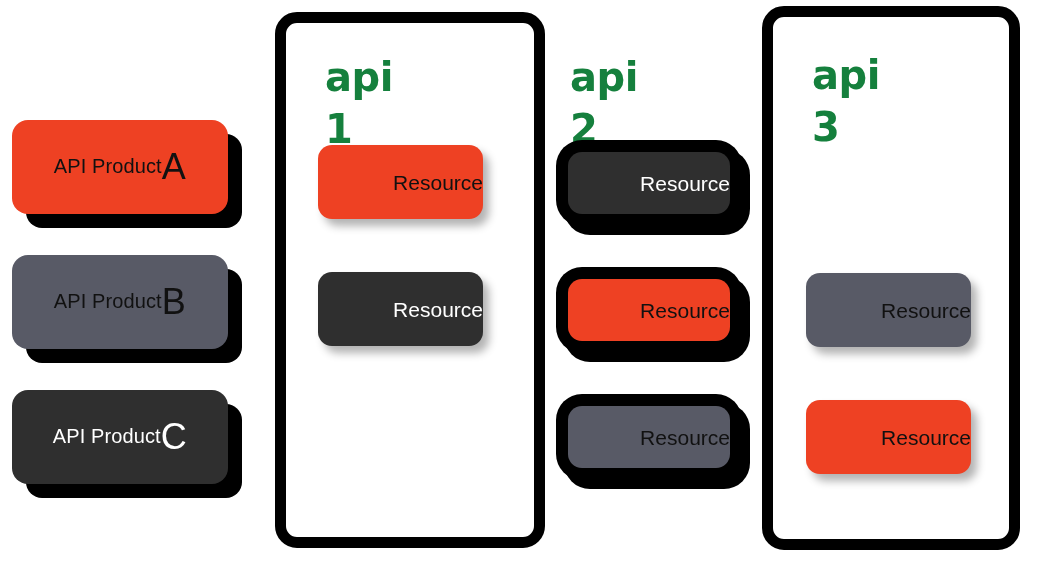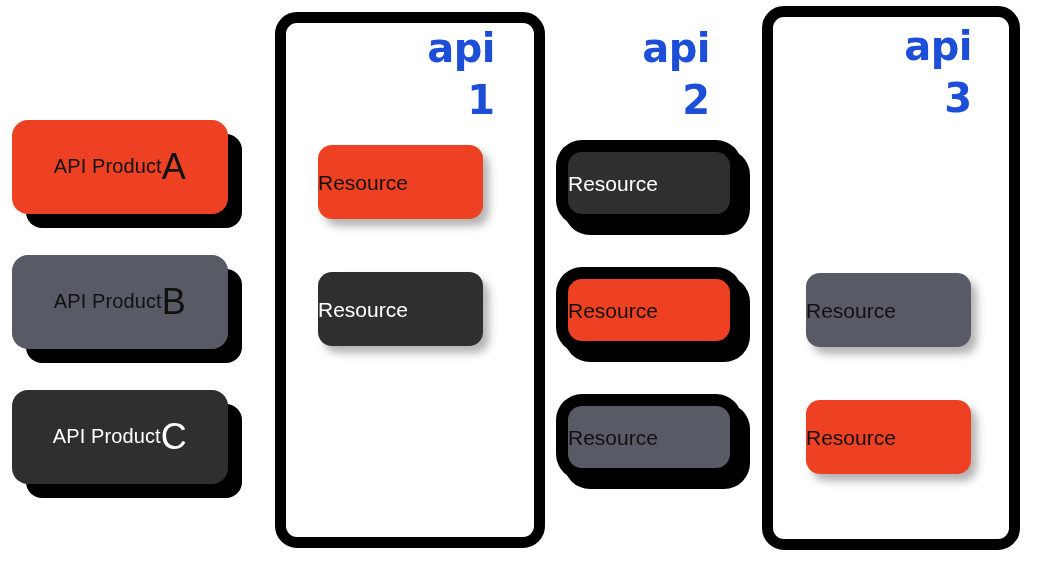--- a/index.html
+++ b/index.html
@@ -54,46 +54,47 @@
     position: absolute;
     box-sizing: border-box;
     background: #ffffff;
     border: 11px solid #000000;
     border-radius: 22px;
   }
 
   
   .api-label {
     position: absolute;
-    text-align: right;
-    color: #1d4ed8;
+    text-align: left;
+    color: #15803d;
     font-family: "DejaVu Sans", sans-serif;
     font-weight: bold;
     line-height: 1.0;
     user-select: none;
+    margin-top: 29px;
   }
   .api-label .api-word {
     display: block;
     font-size: 40px;
     letter-spacing: -0.5px;
   }
   .api-label .api-num {
     display: block;
     font-size: 40px;
     margin-top: 12px;
   }
 
   
   .resource {
     position: absolute;
     box-sizing: border-box;
     border-radius: 14px;
     display: flex;
     align-items: center;
-    justify-content: flex-start;
+    justify-content: flex-end;
     font-size: 21px;
     line-height: 1;
   }
   
   .sh-soft {
     box-shadow: 6px 7px 9px 0 rgba(0,0,0,0.30);
   }
   
   .sh-hard {
     box-shadow: 0 0 0 12px #000000, 8px 9px 0 12px #000000;

